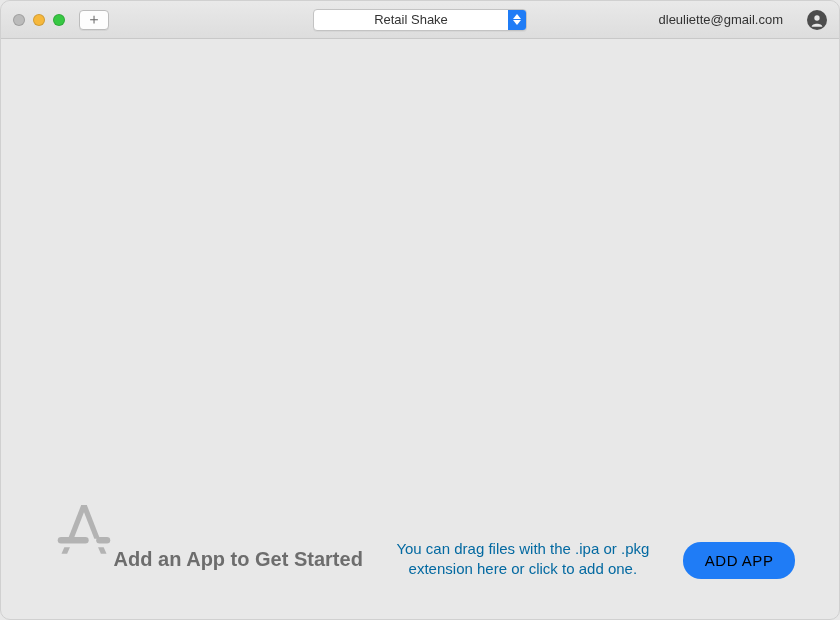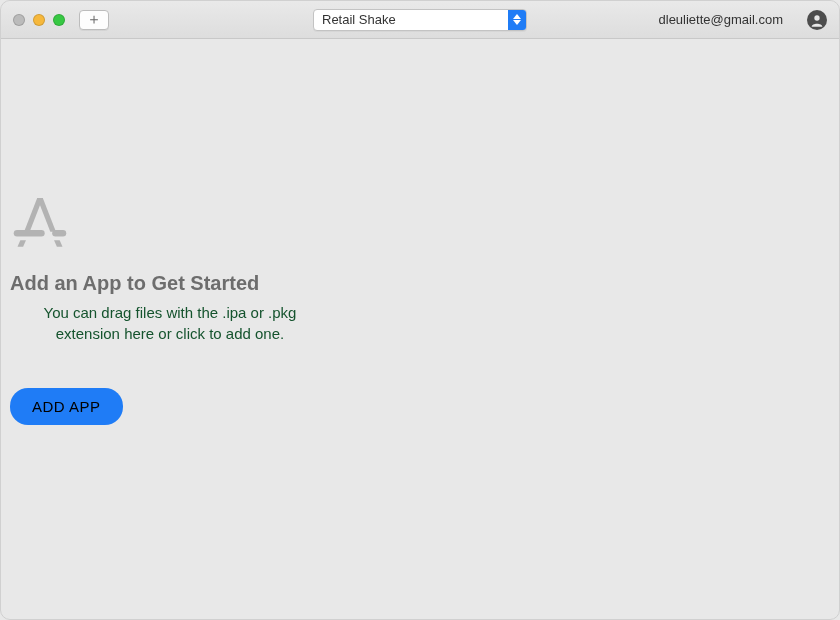--- a/index.html
+++ b/index.html
@@ -57,20 +57,21 @@
     .dropdown {
       display: flex;
       align-items: center;
       width: 214px;
       height: 22px;
       background: #ffffff;
       border: 1px solid #c3c3c3;
       border-radius: 4px;
       overflow: hidden;
       box-shadow: 0 1px 0 rgba(0,0,0,0.04);
+      text-align: center;
     }
     .dropdown-label {
       flex: 1;
       padding: 0 8px;
       font-size: 13px;
       color: #333;
       line-height: 20px;
     }
     .dropdown-arrows {
       width: 18px;
@@ -102,43 +103,43 @@
       align-items: center;
       justify-content: center;
     }
     .avatar-inner {
       width: 16px;
       height: 16px;
     }
     .content {
       height: calc(100% - 38px);
       display: flex;
-      flex-direction: column;
-      align-items: flex-start;
+      flex-direction: row;
+      align-items: flex-end;
       justify-content: center;
       padding-bottom: 40px;
       padding-left: 9px;
     }
     .app-icon {
       width: 60px;
       height: 55px;
       margin-bottom: 24px;
       display:flex;
       align-items:center;
       justify-content:center;
     }
     .heading {
       font-size: 20px;
       font-weight: 600;
       color: #6d6d6d;
       margin-bottom: 8px;
     }
     .subtext {
       font-size: 15px;
-      color: #14532d;
+      color: #0369a1;
       text-align: center;
       line-height: 1.35;
       max-width: 320px;
     }
     .add-app-btn {
       margin-top: 44px;
       background: #1f7cf6;
       color: #000000;
       font-size: 15px;
       font-weight: 400;

